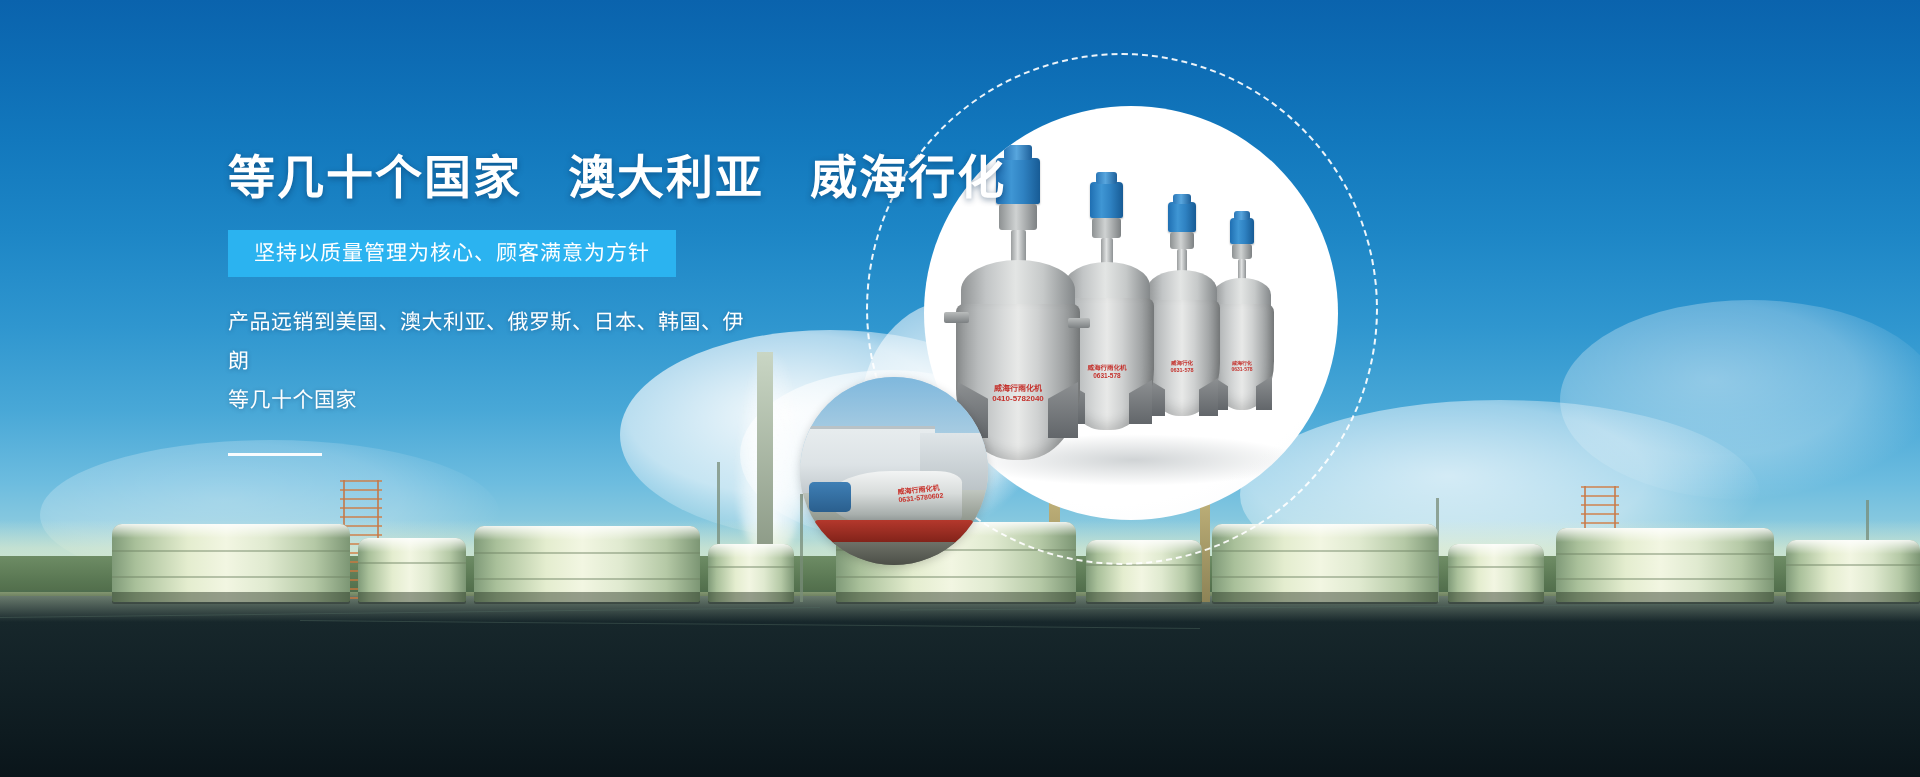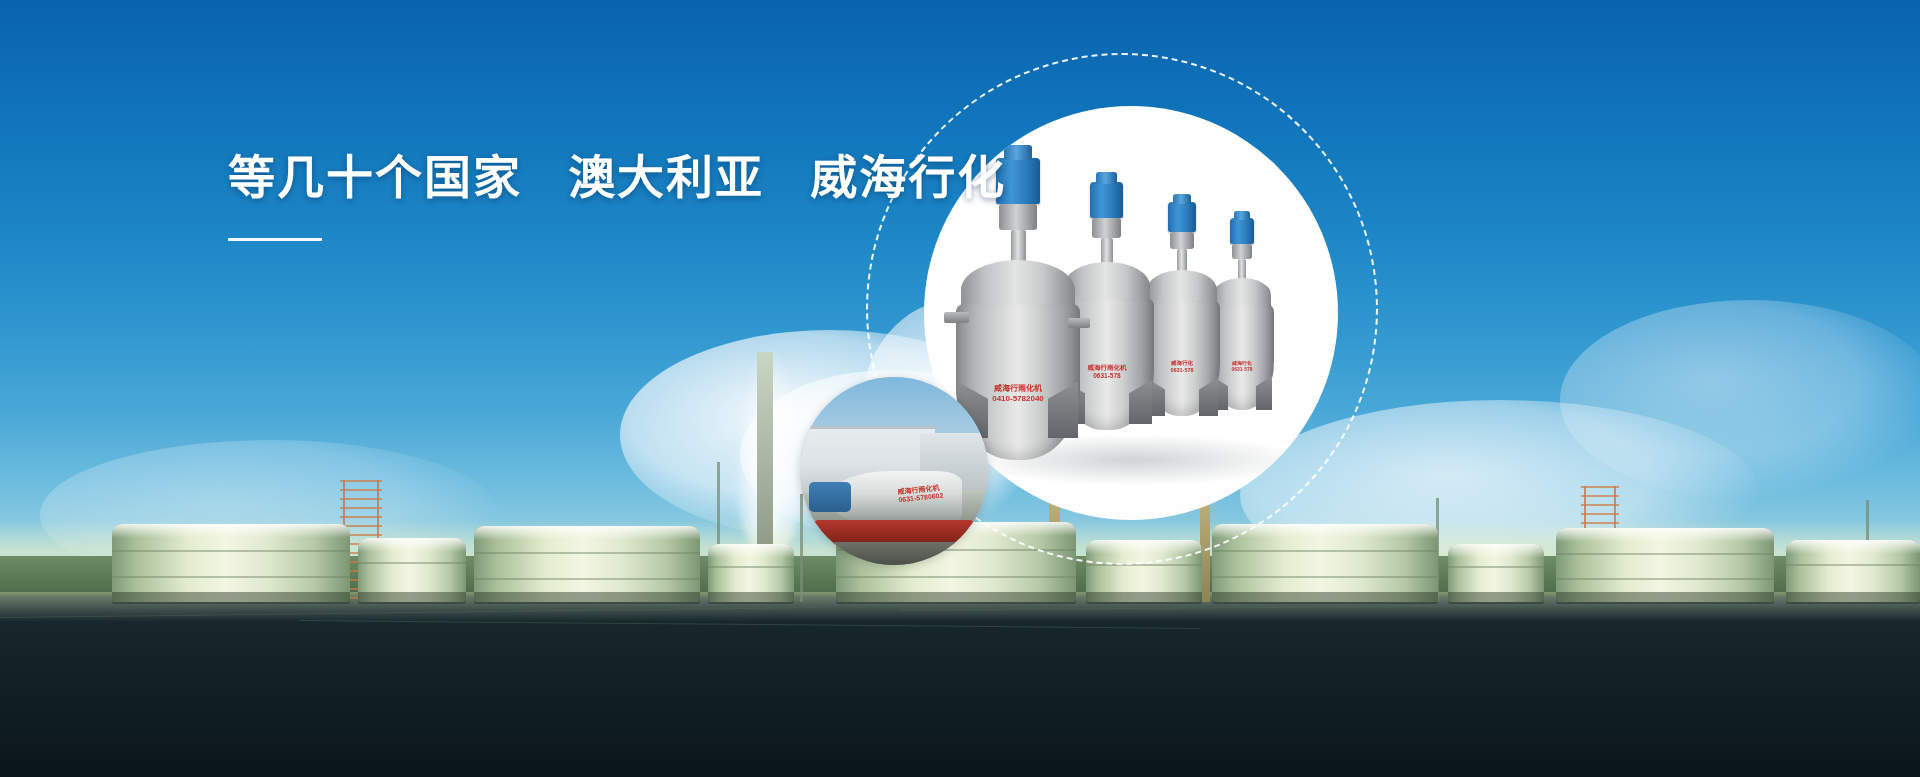--- a/index.html
+++ b/index.html
@@ -471,18 +471,23 @@
   <div class="copy">
 
     <h1 class="headline">
       <span>等几十个国家</span>
       <span class="gap"></span>
       <span>澳大利亚</span>
       <span class="gap"></span>
       <span>威海行化</span>
     </h1>
 
-
+    <div class="subtitle-bar">坚持以质量管理为核心、顾客满意为方针</div>
+
+    <p class="desc">
+      <span>产品远销到美国、澳大利亚、俄罗斯、日本、韩国、伊朗</span><br>
+      <span>等几十个国家</span>
+    </p>
 
     <div class="rule"></div>
   </div>
 
 </div>
 
 </body></html>

